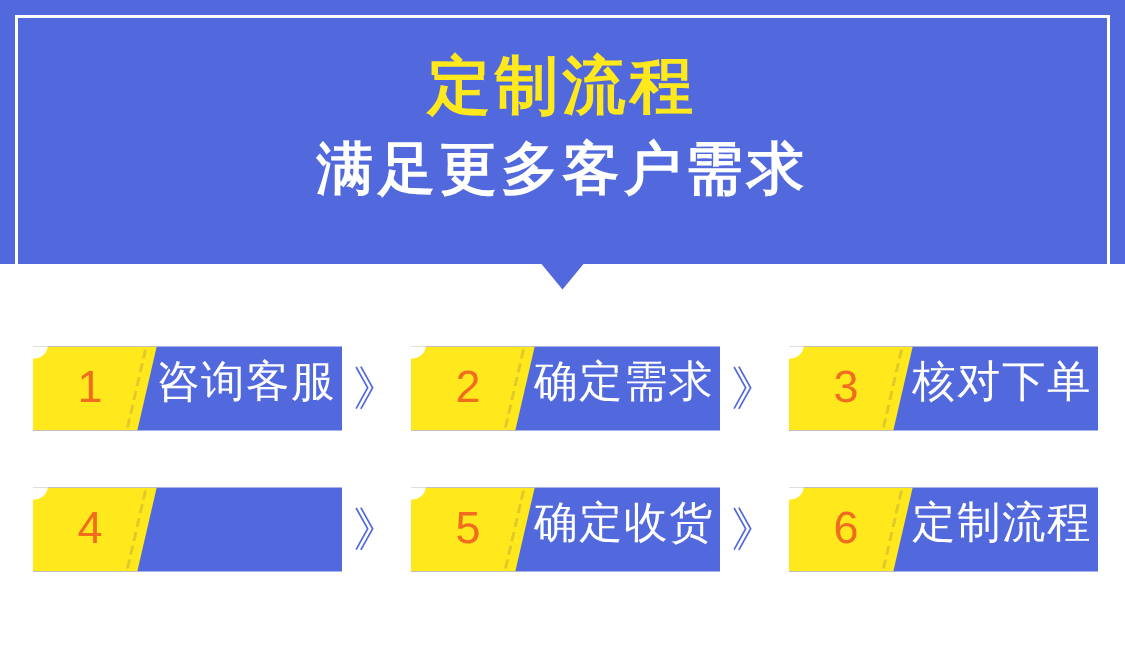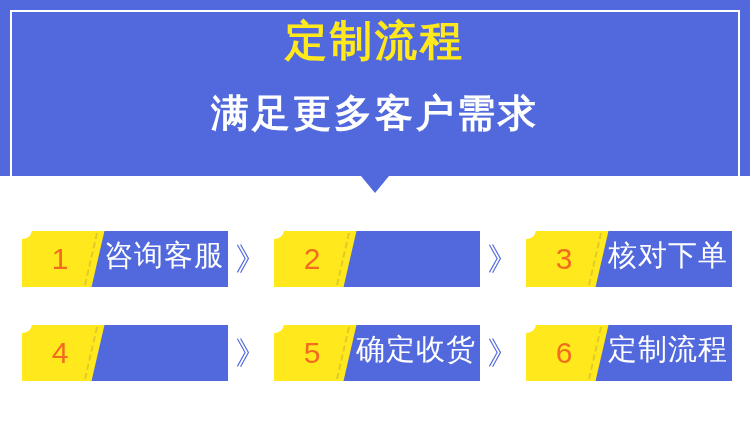--- a/index.html
+++ b/index.html
@@ -57,21 +57,21 @@
     line-height: 1.25;
     margin: 0 0 6px 0;
     white-space: nowrap;
   }
   #banner-subtitle {
     color: #ffffff;
     font-size: 38px;
     font-weight: bold;
     letter-spacing: 3px;
     line-height: 1.25;
-    margin: 16px;
+    margin: 0;
     white-space: nowrap;
   }
 
   
   #banner-arrow {
     position: absolute;
     left: 50%;
     top: 176px;
     margin-left: -14px;
     width: 0;
@@ -213,20 +213,21 @@
     </div>
 
     <div class="step-chevron">》</div>
 
     <div class="step-box">
       <div class="step-tab">
         <div class="step-tab-notch"></div>
         <div class="step-tab-dash"></div>
       </div>
       <div class="step-number">2</div>
+      <div class="step-label">确定需求</div>
     </div>
 
     <div class="step-chevron">》</div>
 
     <div class="step-box">
       <div class="step-tab">
         <div class="step-tab-notch"></div>
         <div class="step-tab-dash"></div>
       </div>
       <div class="step-number">3</div>

